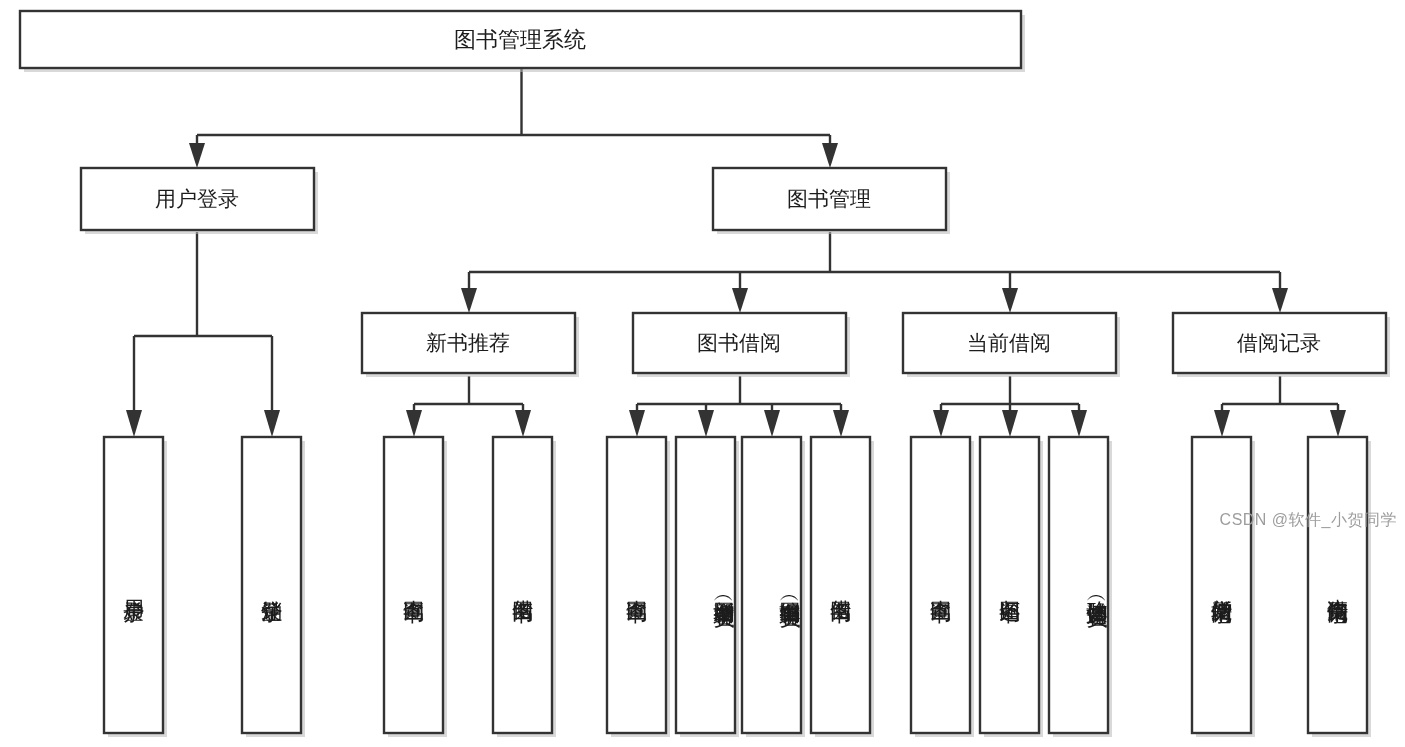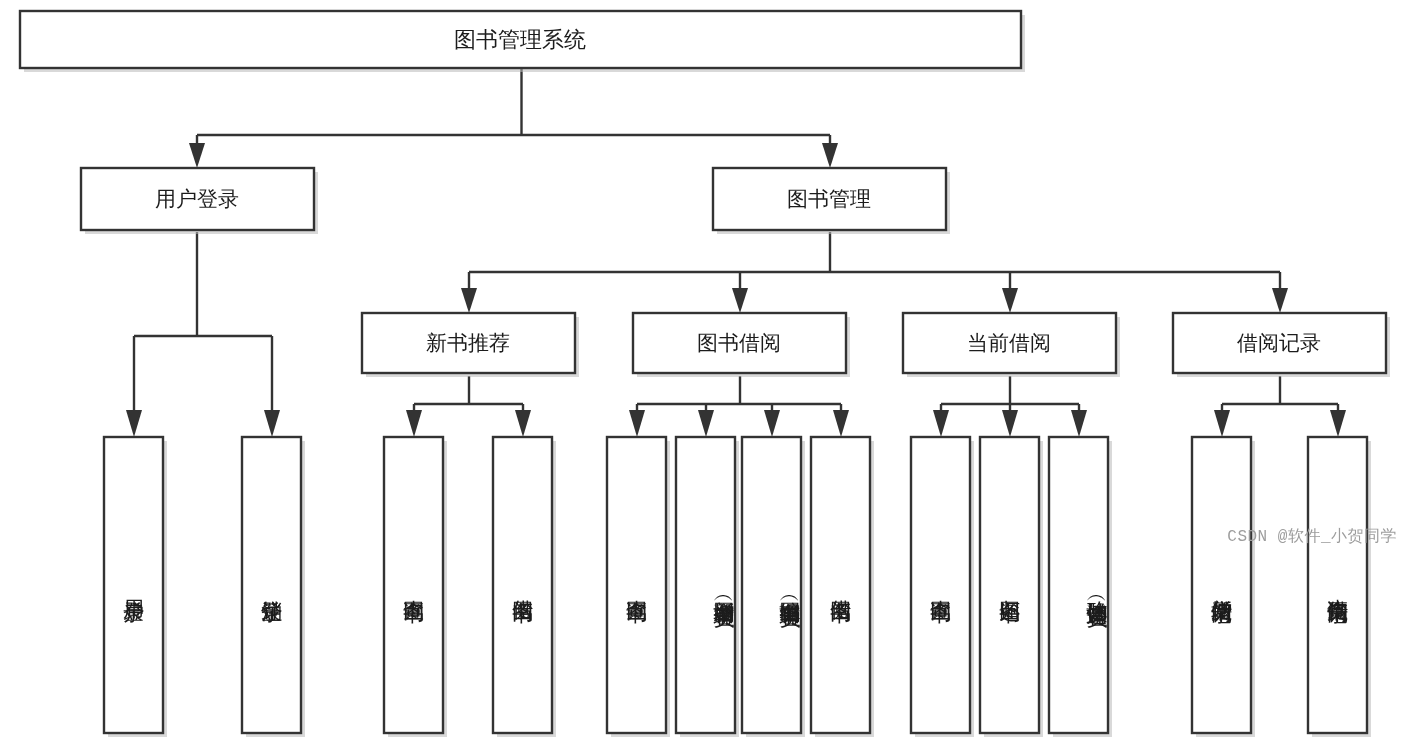--- a/index.html
+++ b/index.html
@@ -73,22 +73,22 @@
     letter-spacing: 1px;
     color: #1c1c1c;
     white-space: nowrap;
     text-align: center;
     pointer-events: none;
     user-select: none;
   }
   .watermark {
     position: absolute;
     right: 8px;
-    bottom: 4px;
-    font-family: Liberation Mono, monospace;
+    bottom: 20px;
+    font-family: Liberation Sans, sans-serif;
     font-size: 16px;
     color: #9d9d9d;
     letter-spacing: 0.5px;
     white-space: nowrap;
     user-select: none;
   }
 </style>
 </head>
 <body>
 

